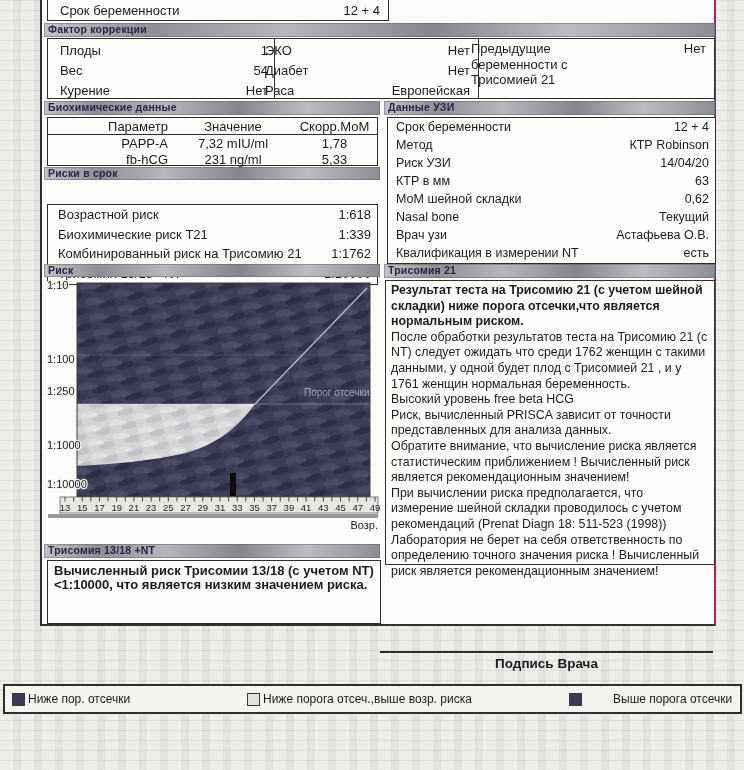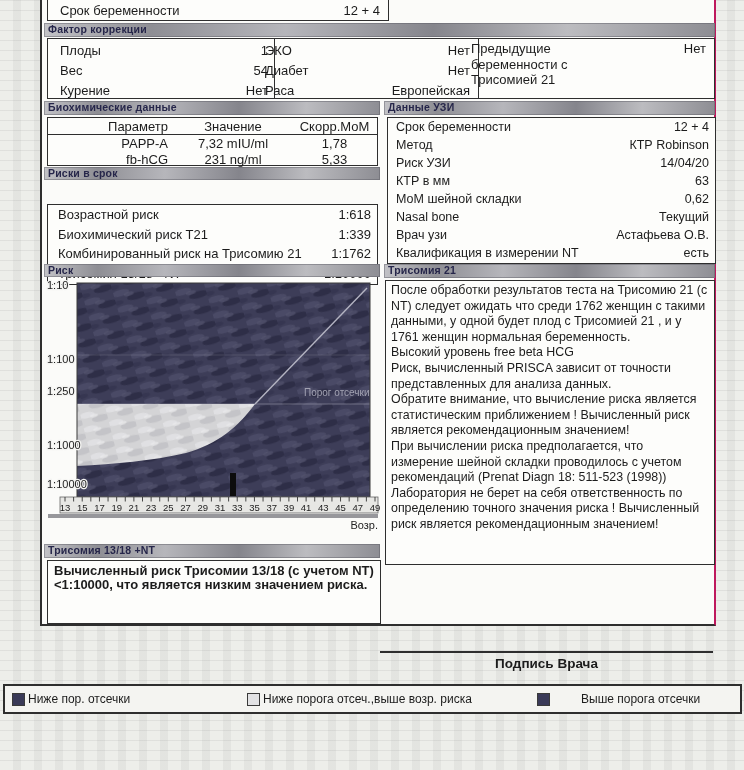--- a/index.html
+++ b/index.html
@@ -122,21 +122,21 @@
       </div>
   </div>
 
   <div class="abs hdr" style="left:2px;top:167px;width:336px;height:13px;">Риски в срок</div>
   <div class="abs box" style="left:5px;top:181px;width:331px;height:81px;margin-top:23px;" id="risk-rows">
       <div class="risk-row">
         <span class="lbl">Возрастной риск</span>
         <span class="val">1:618</span>
       </div>
       <div class="risk-row">
-        <span class="lbl">Биохимический риск Т21</span>
+        <span class="lbl">Биохимические риск Т21</span>
         <span class="val">1:339</span>
       </div>
       <div class="risk-row">
         <span class="lbl">Комбинированный риск на Трисомию 21</span>
         <span class="val">1:1762</span>
       </div>
       <div class="risk-row">
         <span class="lbl">Трисомия 13/18 +NT</span>
         <span class="val">&lt;1:10000</span>
       </div>
@@ -281,20 +281,21 @@
         <text x="1" y="211" font-size="11" fill="#1d1d1d" paint-order="stroke" stroke="#f4f4f2" stroke-width="2.5">1:10000</text>
       </g>
 
     <rect x="2" y="237" width="330" height="4" fill="#97979b"></rect>
 
     <text x="332" y="252" font-size="11" fill="#222" text-anchor="end">Возр.</text>
   </svg>
 
   <div class="abs hdr" style="left:342px;top:264px;width:331px;height:14px;">Трисомия 21</div>
   <div class="abs box t21-text" style="left:343px;top:280px;width:330px;height:285px;padding:2px 5px;">
+    <p class="b">Результат теста на Трисомию 21 (с учетом шейной складки) ниже порога отсечки,что является нормальным риском.</p>
     <span id="t21-paragraphs"><p>После обработки результатов теста на Трисомию 21 (с NT) следует ожидать что среди 1762 женщин с такими данными, у одной будет плод с Трисомией 21 , и у 1761 женщин нормальная беременность.</p><p>Высокий уровень free beta HCG</p><p>Риск, вычисленный PRISCA зависит от точности представленных для анализа данных.</p><p>Обратите внимание, что вычисление риска является статистическим приближением ! Вычисленный риск является рекомендационным значением!</p><p>При вычислении риска предполагается, что измерение шейной складки проводилось с учетом рекомендаций (Prenat Diagn 18: 511-523 (1998))</p><p>Лаборатория не берет на себя ответственность по определению точного значения риска ! Вычисленный риск является рекомендационным значением!</p></span>
   </div>
 
   <div class="abs hdr" style="left:2px;top:544px;width:336px;height:14px;">Трисомия 13/18 +NT</div>
   <div class="abs box" style="left:5px;top:560px;width:334px;height:64px;padding:3px 6px;">
     <div class="t1318-text">Вычисленный риск Трисомии 13/18 (с учетом NT) &lt;1:10000, что является низким значением риска.</div>
   </div>
 
 </div>
 
@@ -303,17 +304,17 @@
 
 <div class="legend" id="legend">
     <div class="legend-item" style="left: 7px;">
       <span class="swatch" style="background: rgb(58, 58, 88);"></span>
       <span>Ниже пор. отсечки</span>
     </div>
     <div class="legend-item" style="left: 208px; margin-left: 34px;">
       <span class="swatch" style="background: rgb(226, 226, 228);"></span>
       <span>Ниже порога отсеч.,выше возр. риска</span>
     </div>
-    <div class="legend-item" style="left: 532px; gap: 31px;">
+    <div class="legend-item" style="left: 564px; gap: 31px;">
       <span class="swatch" style="background: rgb(58, 58, 88);"></span>
       <span>Выше порога отсечки</span>
     </div>
   </div>
 
 </body></html>

